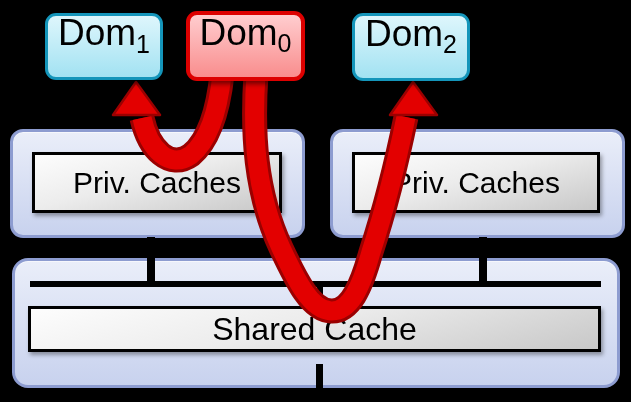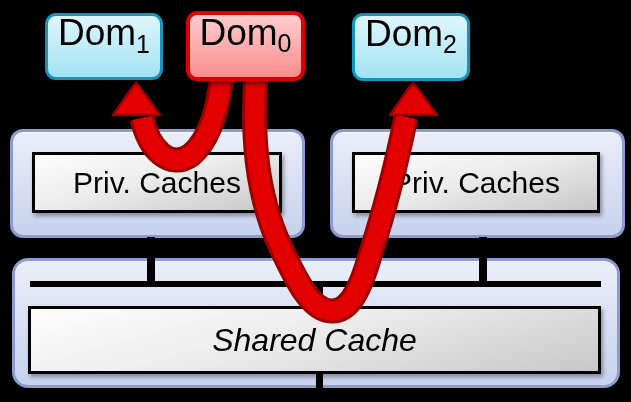--- a/index.html
+++ b/index.html
@@ -26,21 +26,21 @@
   .cachebox{
     position:absolute;box-sizing:border-box;z-index:2;
     border:3px solid var(--cache-box-border,#000);
     background:linear-gradient(165deg,var(--cache-box-fill-top,#fdfdfd) 0%,#ececec 45%,var(--cache-box-fill-bottom,#c8c8c8) 100%);
     display:flex;align-items:center;justify-content:center;
     color:var(--text,#000);font-size:30px;white-space:nowrap;
     box-shadow:2px 3px 4px rgba(0,0,0,.35);
   }
   #priv-left-box{left:32px;top:152px;width:250px;height:61px;}
   #priv-right-box{left:352px;top:152px;width:248px;height:61px;}
-  #shared-box{left:28px;top:306px;width:573px;height:68px;font-size:32px;font-style:italic;}
+  #shared-box{left:28px;top:306px;width:573px;height:46px;font-size:32px;}
 
   
   .connector{position:absolute;background:var(--connector,#000);z-index:2;}
   #conn-top-left{left:147px;top:237px;width:8px;height:47px;}
   #conn-top-right{left:479px;top:237px;width:8px;height:47px;}
   #bus-line{left:30px;top:281px;width:571px;height:6px;}
   #conn-mid{left:317px;top:286px;width:6px;height:22px;}
   #conn-bottom{left:316px;top:364px;width:7px;height:38px;}
 
   

